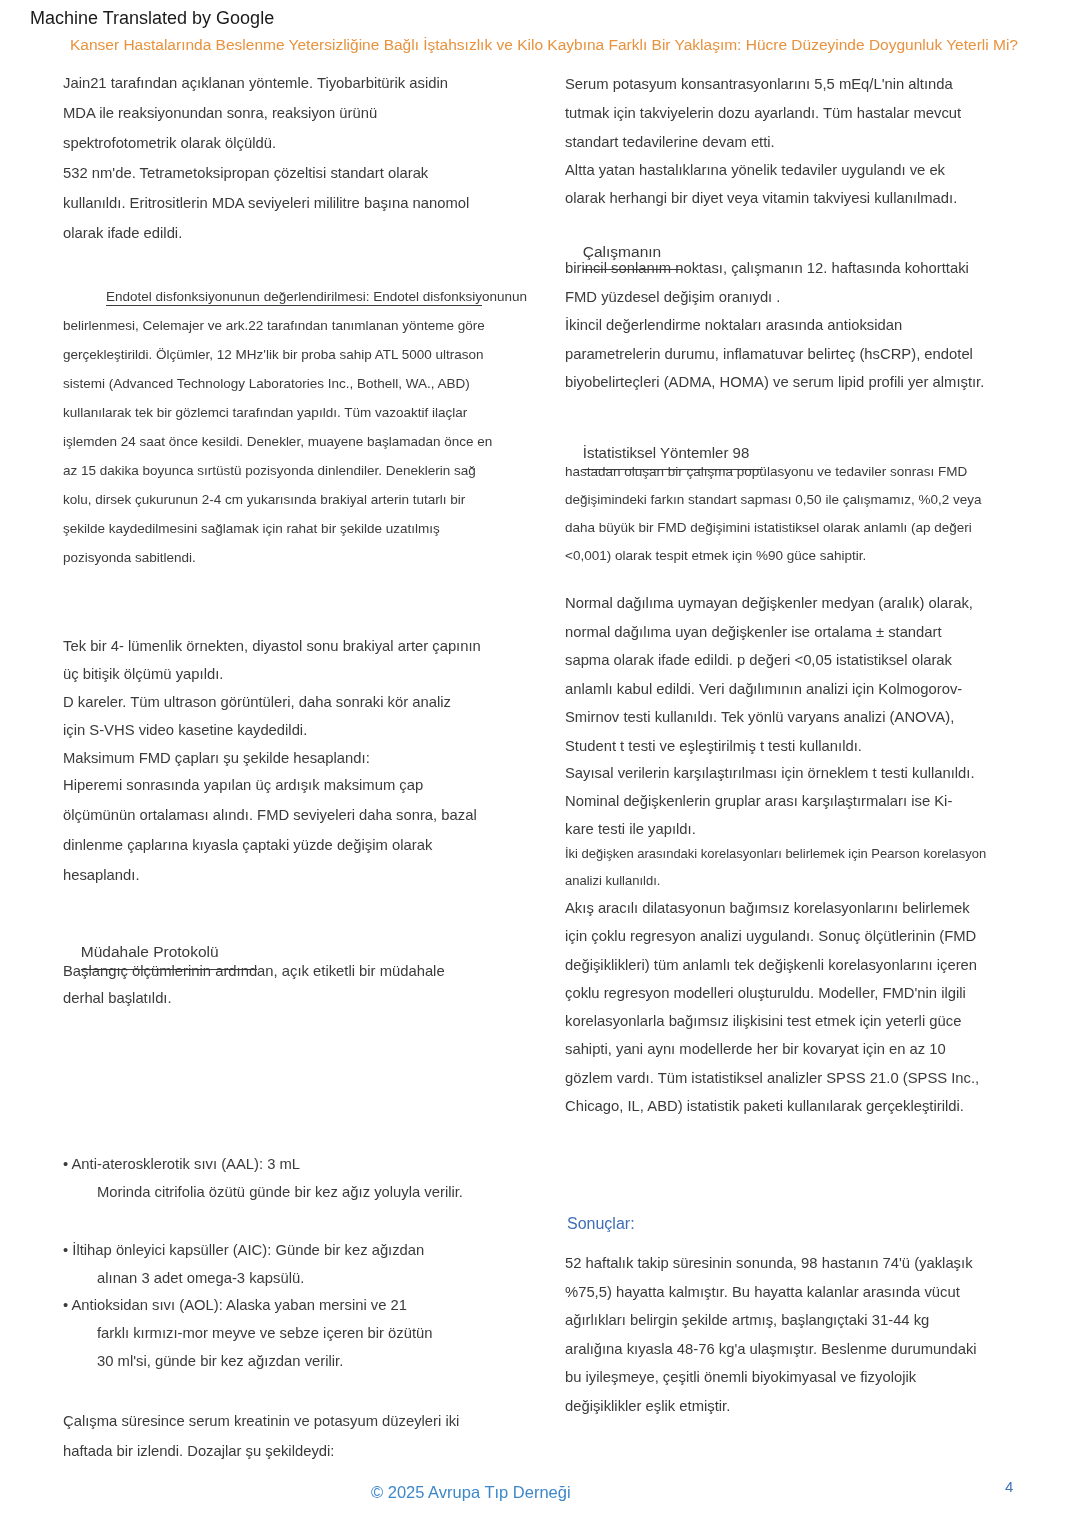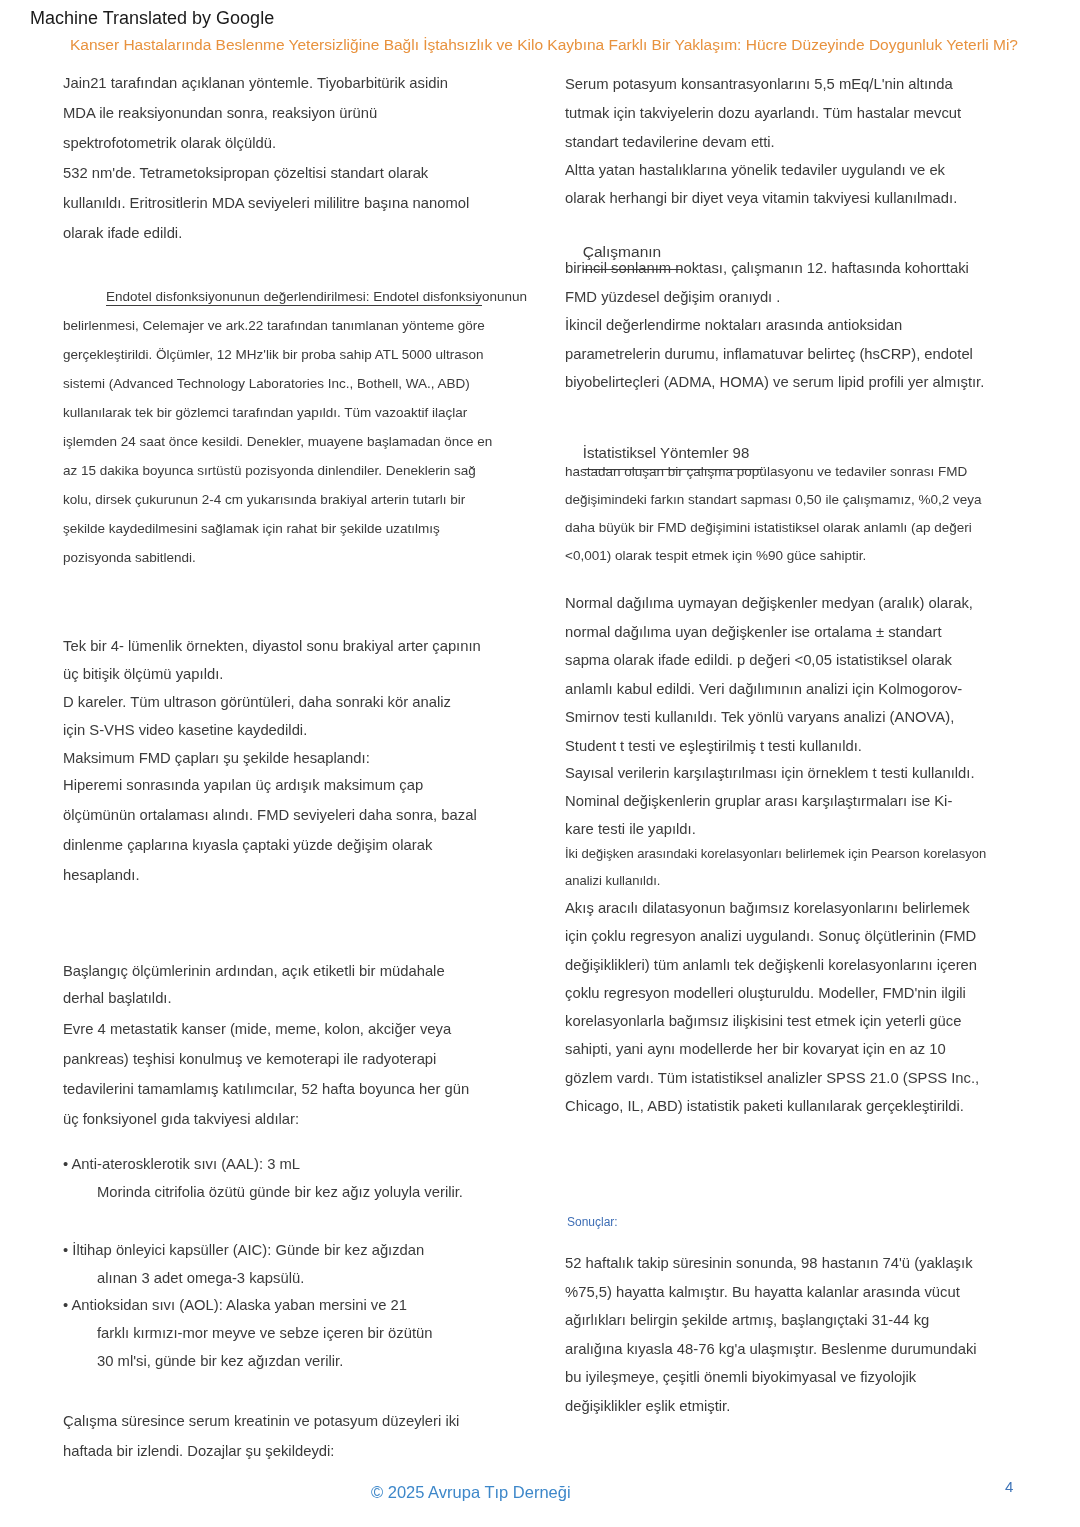--- a/index.html
+++ b/index.html
@@ -22,21 +22,21 @@
     border-bottom:1.6px solid #3b3b3b;
     padding-bottom:8px;
     font-size:15.5px;
   }
   .inline-underline{
     text-decoration:underline;
     text-underline-offset:4px;
     margin-left:28px;
   }
   .bullet{padding-left:34px;text-indent:-34px;}
-  .results-heading{font-size:12px;color:#3e6eb5;}
+  .results-heading{font-size:16px;color:#3e6eb5;}
   .footer{font-size:16.5px;color:#3d87c9;}
   .pagenum{font-size:15px;color:#3e74b8;}
 </style>
 </head>
 <body>
 
 <div id="page">
 
   <div class="blk watermark" style="left:30px;top:8px;">Machine Translated by Google</div>
 
@@ -66,28 +66,27 @@
 üç bitişik ölçümü yapıldı.
 D kareler. Tüm ultrason görüntüleri, daha sonraki kör analiz
 için S-VHS video kasetine kaydedildi.
 Maksimum FMD çapları şu şekilde hesaplandı:</div>
 
   <div class="blk bd" style="left:63px;top:770px;line-height:30px;">Hiperemi sonrasında yapılan üç ardışık maksimum çap
 ölçümünün ortalaması alındı. FMD seviyeleri daha sonra, bazal
 dinlenme çaplarına kıyasla çaptaki yüzde değişim olarak
 hesaplandı.</div>
 
+  <div class="blk" style="left:63px;top:925px;">
+    <span class="h-underline" style="padding-right:38px;">Müdahale Protokolü</span>
+  </div>
 
   <div class="blk bd" style="left:63px;top:958px;line-height:27px;">Başlangıç ölçümlerinin ardından, açık etiketli bir müdahale
 derhal başlatıldı.</div>
 
-  <div class="blk bd" style="left:63px;top:1014px;line-height:30px;">Evre 4 metastatik kanser (mide, meme, kolon, akciğer veya
-pankreas) teşhisi konulmuş ve kemoterapi ile radyoterapi
-tedavilerini tamamlamış katılımcılar, 52 hafta boyunca her gün
-üç fonksiyonel gıda takviyesi aldılar:</div>
 
   <div class="blk bd bullet" style="left:63px;top:1150px;line-height:28px;">• Anti-aterosklerotik sıvı (AAL): 3 mL
 Morinda citrifolia özütü günde bir kez ağız yoluyla verilir.</div>
 
   <div class="blk bd bullet" style="left:63px;top:1236px;line-height:28px;">• İltihap önleyici kapsüller (AIC): Günde bir kez ağızdan
 alınan 3 adet omega-3 kapsülü.</div>
 
   <div class="blk bd bullet" style="left:63px;top:1291px;line-height:28px;">• Antioksidan sıvı (AOL): Alaska yaban mersini ve 21
 farklı kırmızı-mor meyve ve sebze içeren bir özütün
 30 ml'si, günde bir kez ağızdan verilir.</div>

